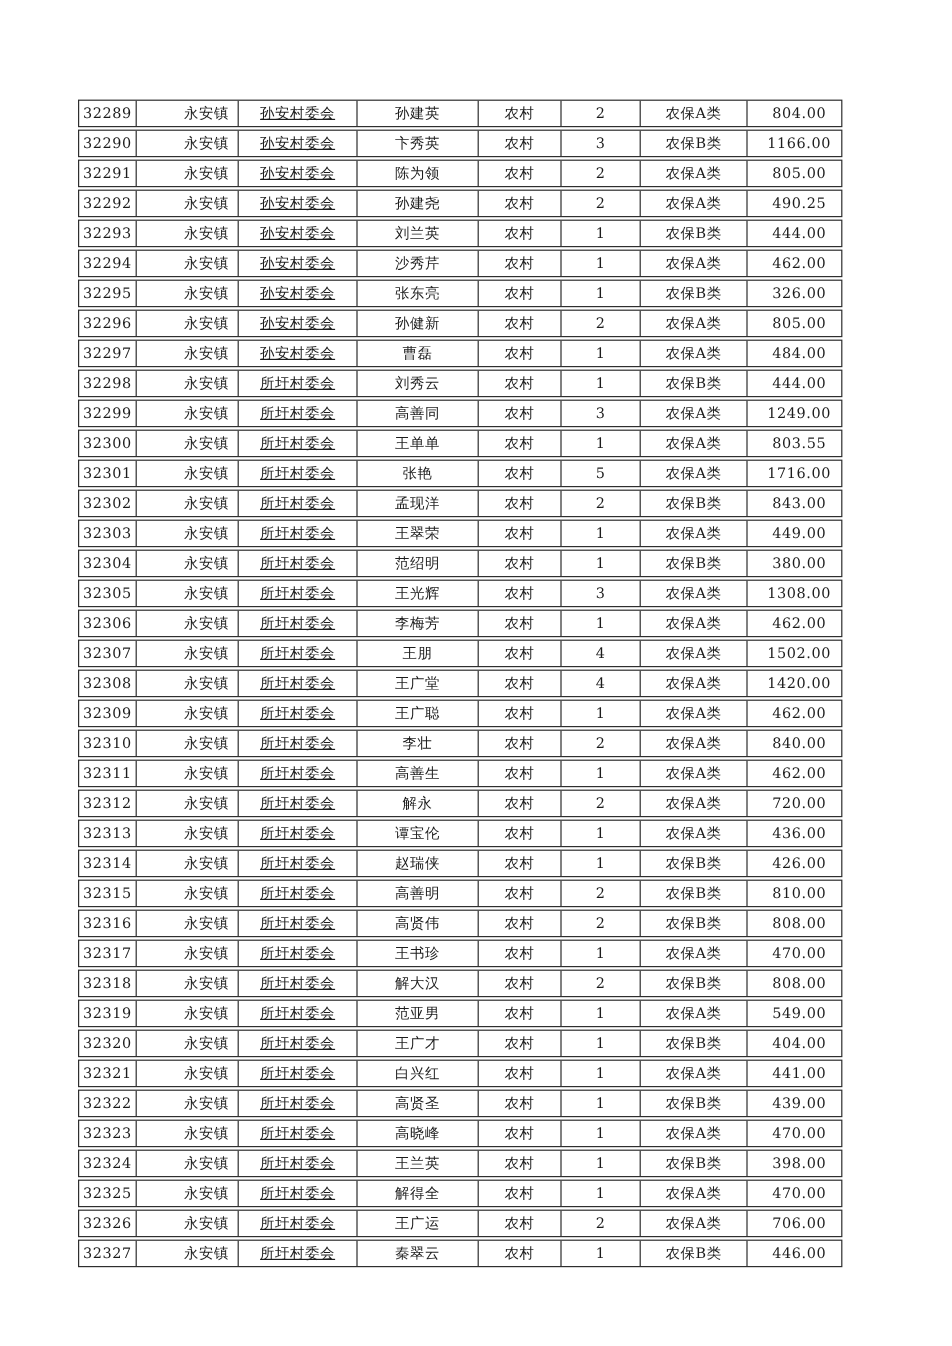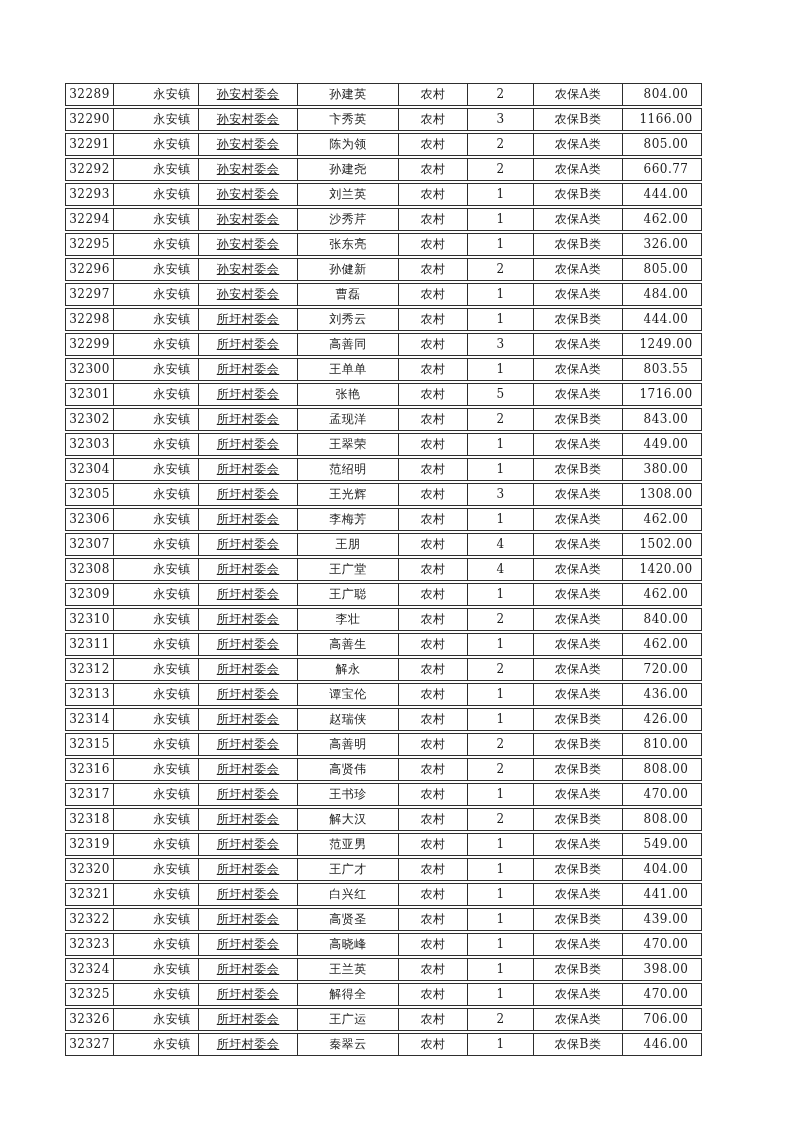--- a/index.html
+++ b/index.html
@@ -93,21 +93,21 @@
     <div class="t-cell c-amount">805.00</div>
   </div>
       <div class="t-row">
     <div class="t-cell c-serial">32292</div>
     <div class="t-cell c-town">永安镇</div>
     <div class="t-cell c-village">孙安村委会</div>
     <div class="t-cell c-name">孙建尧</div>
     <div class="t-cell c-residence">农村</div>
     <div class="t-cell c-count">2</div>
     <div class="t-cell c-category">农保A类</div>
-    <div class="t-cell c-amount">660.77</div>
+    <div class="t-cell c-amount">490.25</div>
   </div>
       <div class="t-row">
     <div class="t-cell c-serial">32293</div>
     <div class="t-cell c-town">永安镇</div>
     <div class="t-cell c-village">孙安村委会</div>
     <div class="t-cell c-name">刘兰英</div>
     <div class="t-cell c-residence">农村</div>
     <div class="t-cell c-count">1</div>
     <div class="t-cell c-category">农保B类</div>
     <div class="t-cell c-amount">444.00</div>

